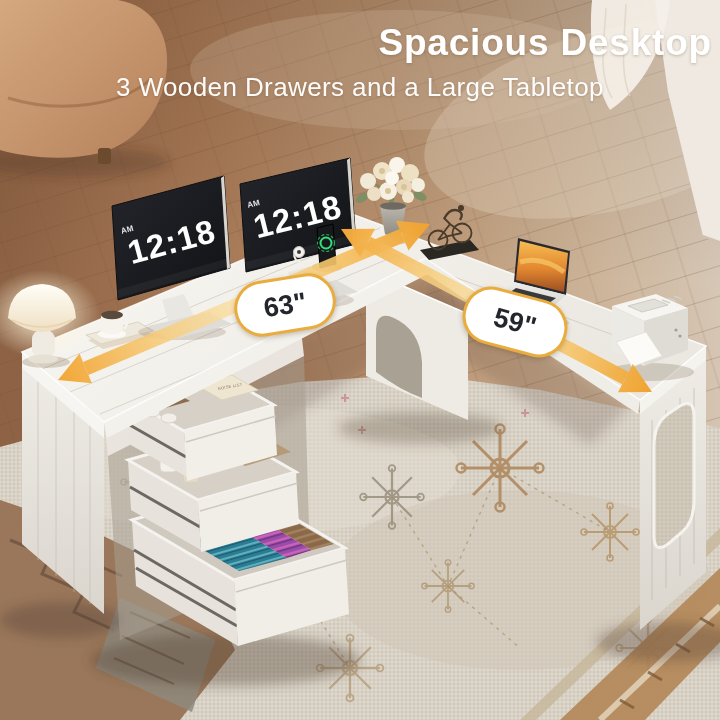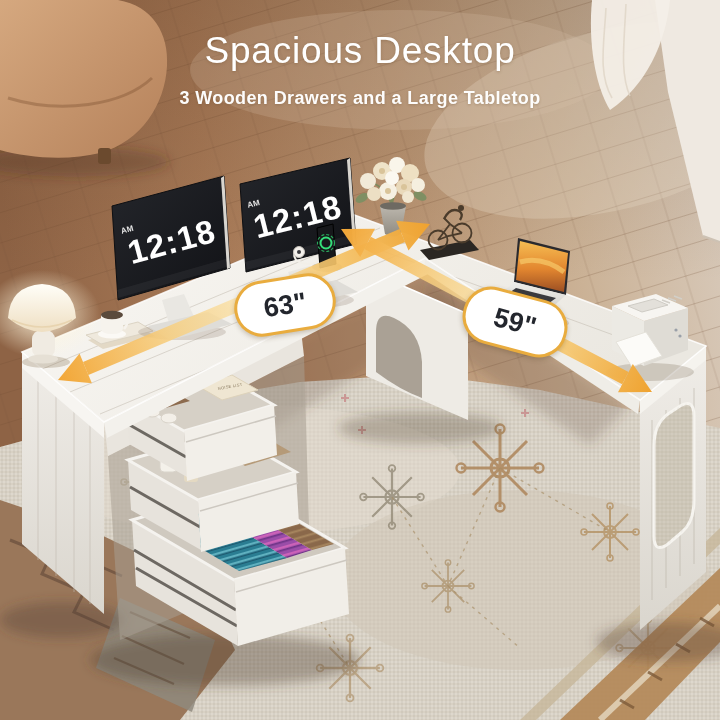--- a/index.html
+++ b/index.html
@@ -1,22 +1,22 @@
 <!DOCTYPE html>
 <html><head>
 <meta charset="utf-8">
 <style>
   html,body{margin:0;padding:0;background:#222;}
   .stage{position:relative;width:720px;height:720px;overflow:hidden;
          font-family:"Liberation Sans","DejaVu Sans",sans-serif;}
   .stage svg{position:absolute;left:0;top:0;}
   .header{position:absolute;left:0;right:0;top:14px;text-align:center;color:#fff;z-index:3;
           text-shadow:0 1px 3px rgba(110,80,50,.35);}
-  .header h1{margin:16px;font-size:37px;font-weight:400;letter-spacing:.8px;}
-  .header p{margin:7px 0 9px;font-size:18px;font-weight:700;letter-spacing:.4px;opacity:.98;}
+  .header h1{margin:8px;font-size:37px;font-weight:700;letter-spacing:.8px;text-align:right;}
+  .header p{margin:7px 0 9px;font-size:26px;font-weight:400;letter-spacing:.4px;opacity:.98;}
   .badge{position:absolute;z-index:2;background:#fff;border:3.5px solid #E9AC3E;border-radius:28px;
          display:flex;align-items:center;justify-content:center;
          font-weight:700;color:#23262D;box-shadow:0 2px 5px rgba(90,70,40,.3);}
   .badge-63{left:234px;top:277px;width:96px;height:50px;font-size:27px;transform:rotate(-9deg);}
   .badge-59{left:462px;top:293px;width:100px;height:52px;font-size:27px;transform:rotate(15deg);}
 </style>
 </head>
 <body>
 
 <div class="stage">

